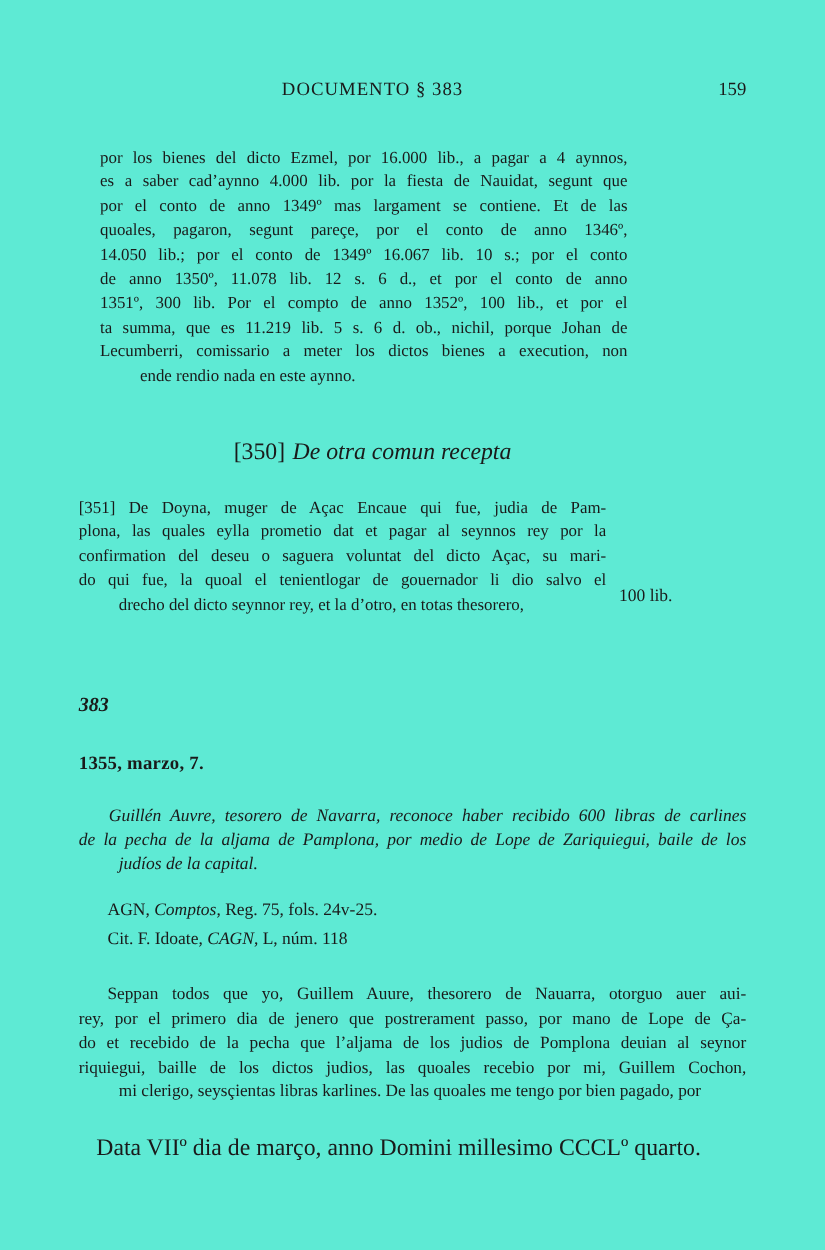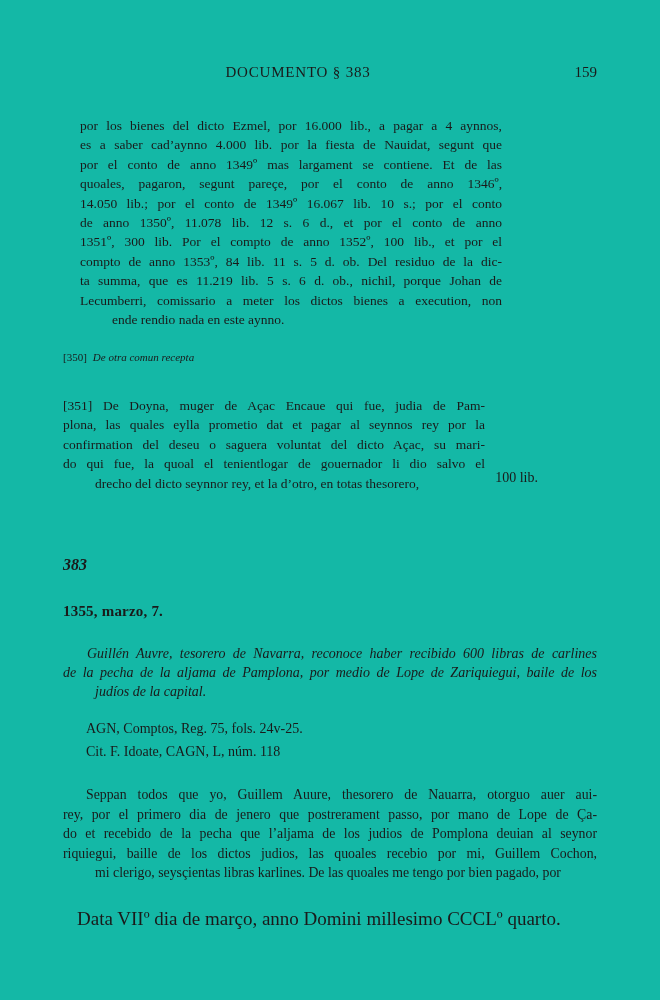--- a/index.html
+++ b/index.html
@@ -1,21 +1,21 @@
 <!DOCTYPE html>
 <html><head>
 <meta charset="utf-8">
 <style>
   html, body { margin: 0; padding: 0; }
   body { background: #ffffff; }
   .page {
     position: relative;
     width: 660px;
     height: 1000px;
-    background: #14b8a6;
+    background: #5eead4;
     font-family: "Liberation Serif", "DejaVu Serif", serif;
     color: #1a1a1a;
     overflow: hidden;
   }
   .tline {
     text-align: justify;
     text-align-last: justify;
     white-space: normal;
   }
   .tline:last-child { text-align-last: left; margin-left: 32px; }
@@ -32,21 +32,21 @@
   .page-number { position: absolute; right: 0; top: 0; }
 
   .para-narrow {
     position: absolute; left: 80px; width: 422px;
     font-size: 13.5px; line-height: 19.4px;
   }
   #para-382 { top: 116px; }
 
   .heading-350 {
     position: absolute; top: 351px; left: 63px; width: 470px;
-    text-align: left; font-size: 11px;
+    text-align: center; font-size: 19px;
   }
   .heading-350 .ref { margin-right: 6px; }
   .heading-350 .title { font-style: italic; }
 
   #entry-351 { position: absolute; top: 396px; left: 63px; width: 534px; }
   #entry-351 .entry-text { width: 422px; font-size: 13.5px; line-height: 19.4px; }
   #entry-351 .amount { position: absolute; right: 59px; bottom: 7px; font-size: 14px; }
 
   .doc-number {
     position: absolute; top: 556px; left: 63px; width: 470px;
@@ -58,21 +58,21 @@
   }
   .summary {
     position: absolute; top: 644px; left: 63px; width: 534px;
     font-style: italic; font-size: 14px; line-height: 19.2px;
   }
   .summary .tline:first-child { text-indent: 24px; }
 
   .source-line { position: absolute; left: 86px; font-size: 14px; }
   #source-line-1 { top: 721px; }
   #source-line-2 { top: 744px; }
-  .source-line .it { }
+  .source-line .it { font-style: italic; }
 
   .body-para {
     position: absolute; top: 785px; left: 63px; width: 534px;
     font-size: 13.8px; line-height: 19.6px;
   }
   .body-para .tline:first-child { text-indent: 23px; }
 
   .dating-clause {
     position: absolute; top: 908px; left: 50px; width: 534px;
     font-size: 19px; text-indent: 27px;
@@ -89,21 +89,20 @@
   </div>
 
   <div id="para-382" class="para-narrow">
       <div class="tline">por los bienes del dicto Ezmel, por 16.000 lib., a pagar a 4 aynnos,</div>
       <div class="tline">es a saber cad’aynno 4.000 lib. por la fiesta de Nauidat, segunt que</div>
       <div class="tline">por el conto de anno 1349º mas largament se contiene. Et de las</div>
       <div class="tline">quoales, pagaron, segunt pareçe, por el conto de anno 1346º,</div>
       <div class="tline">14.050 lib.; por el conto de 1349º 16.067 lib. 10 s.; por el conto</div>
       <div class="tline">de anno 1350º, 11.078 lib. 12 s. 6 d., et por el conto de anno</div>
       <div class="tline">1351º, 300 lib. Por el compto de anno 1352º, 100 lib., et por el</div>
-      <div class="tline">compto de anno 1353º, 84 lib. 11 s. 5 d. ob. Del residuo de la dic-</div>
       <div class="tline">ta summa, que es 11.219 lib. 5 s. 6 d. ob., nichil, porque Johan de</div>
       <div class="tline">Lecumberri, comissario a meter los dictos bienes a execution, non</div>
       <div class="tline">ende rendio nada en este aynno.</div>
     </div>
 
   <div class="heading-350">
     <span class="ref">[350]</span><span class="title">De otra comun recepta</span>
   </div>
 
   <div id="entry-351">

